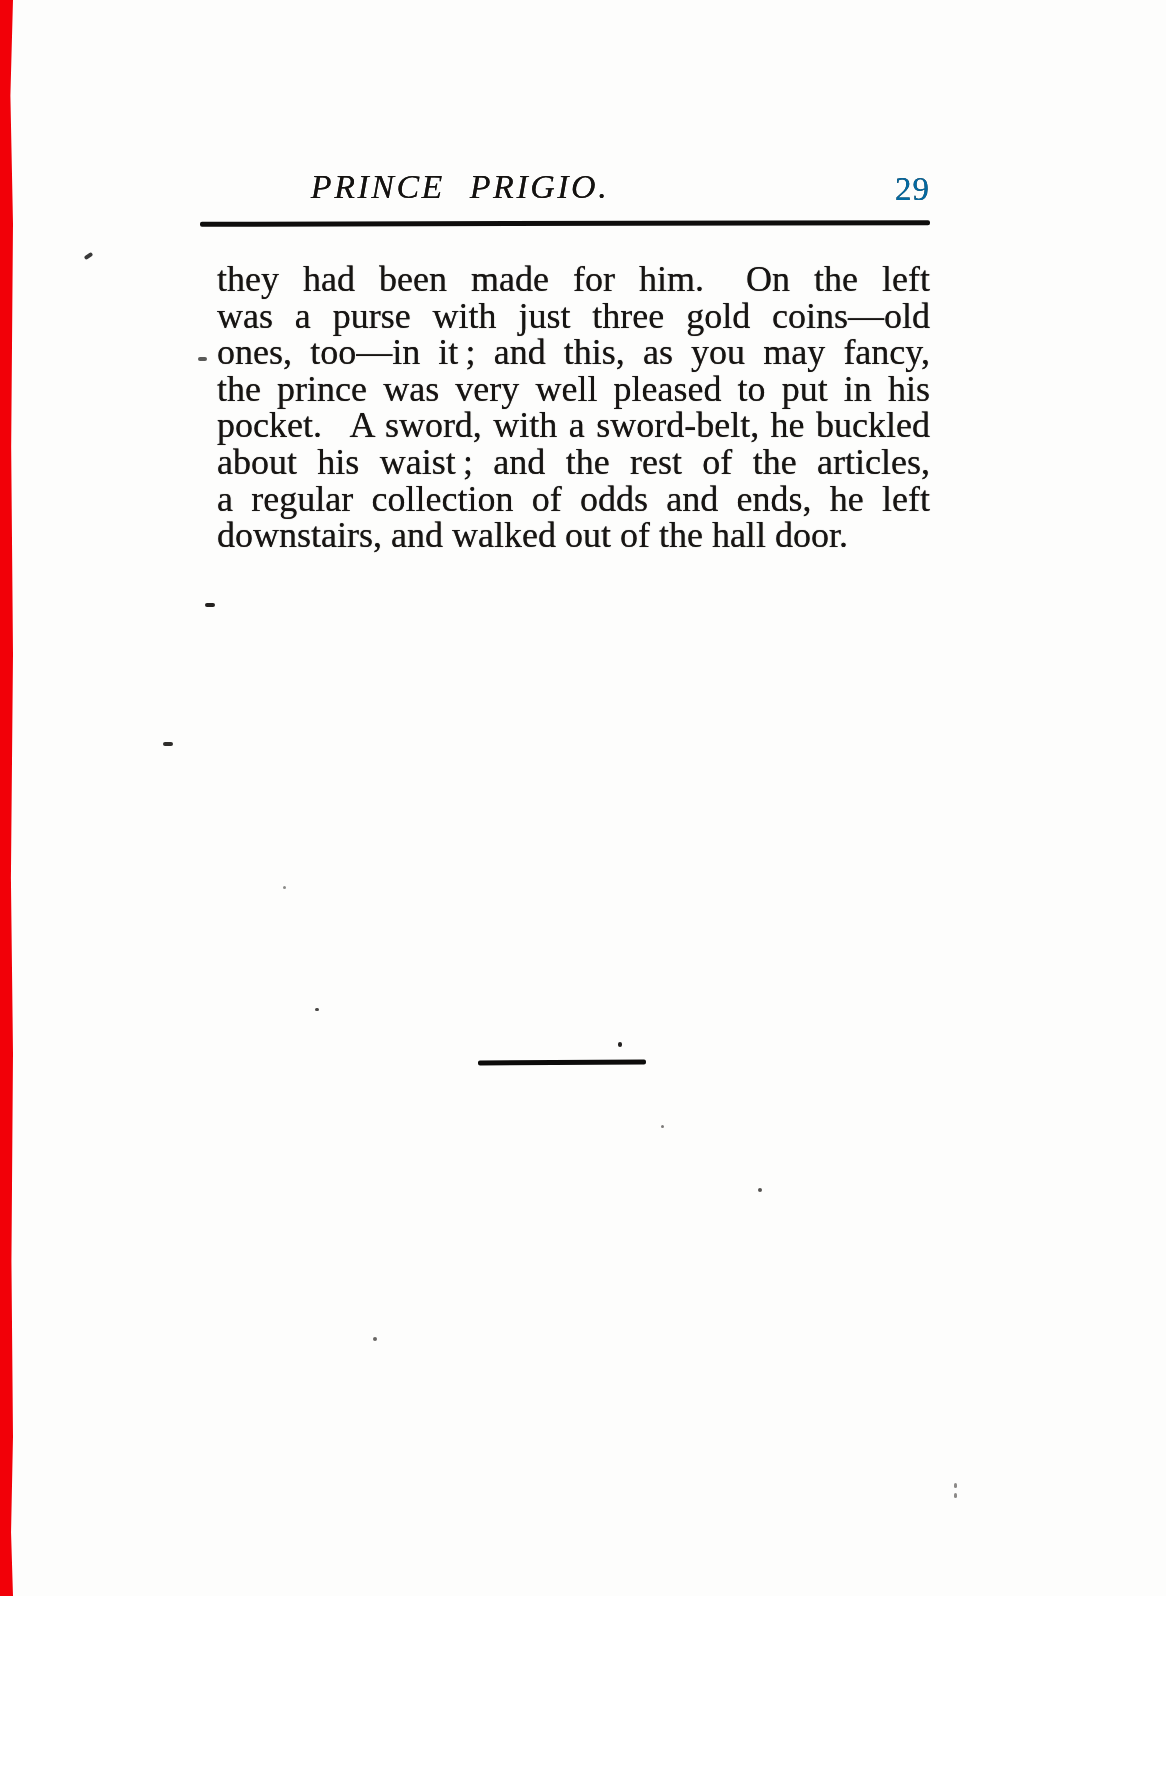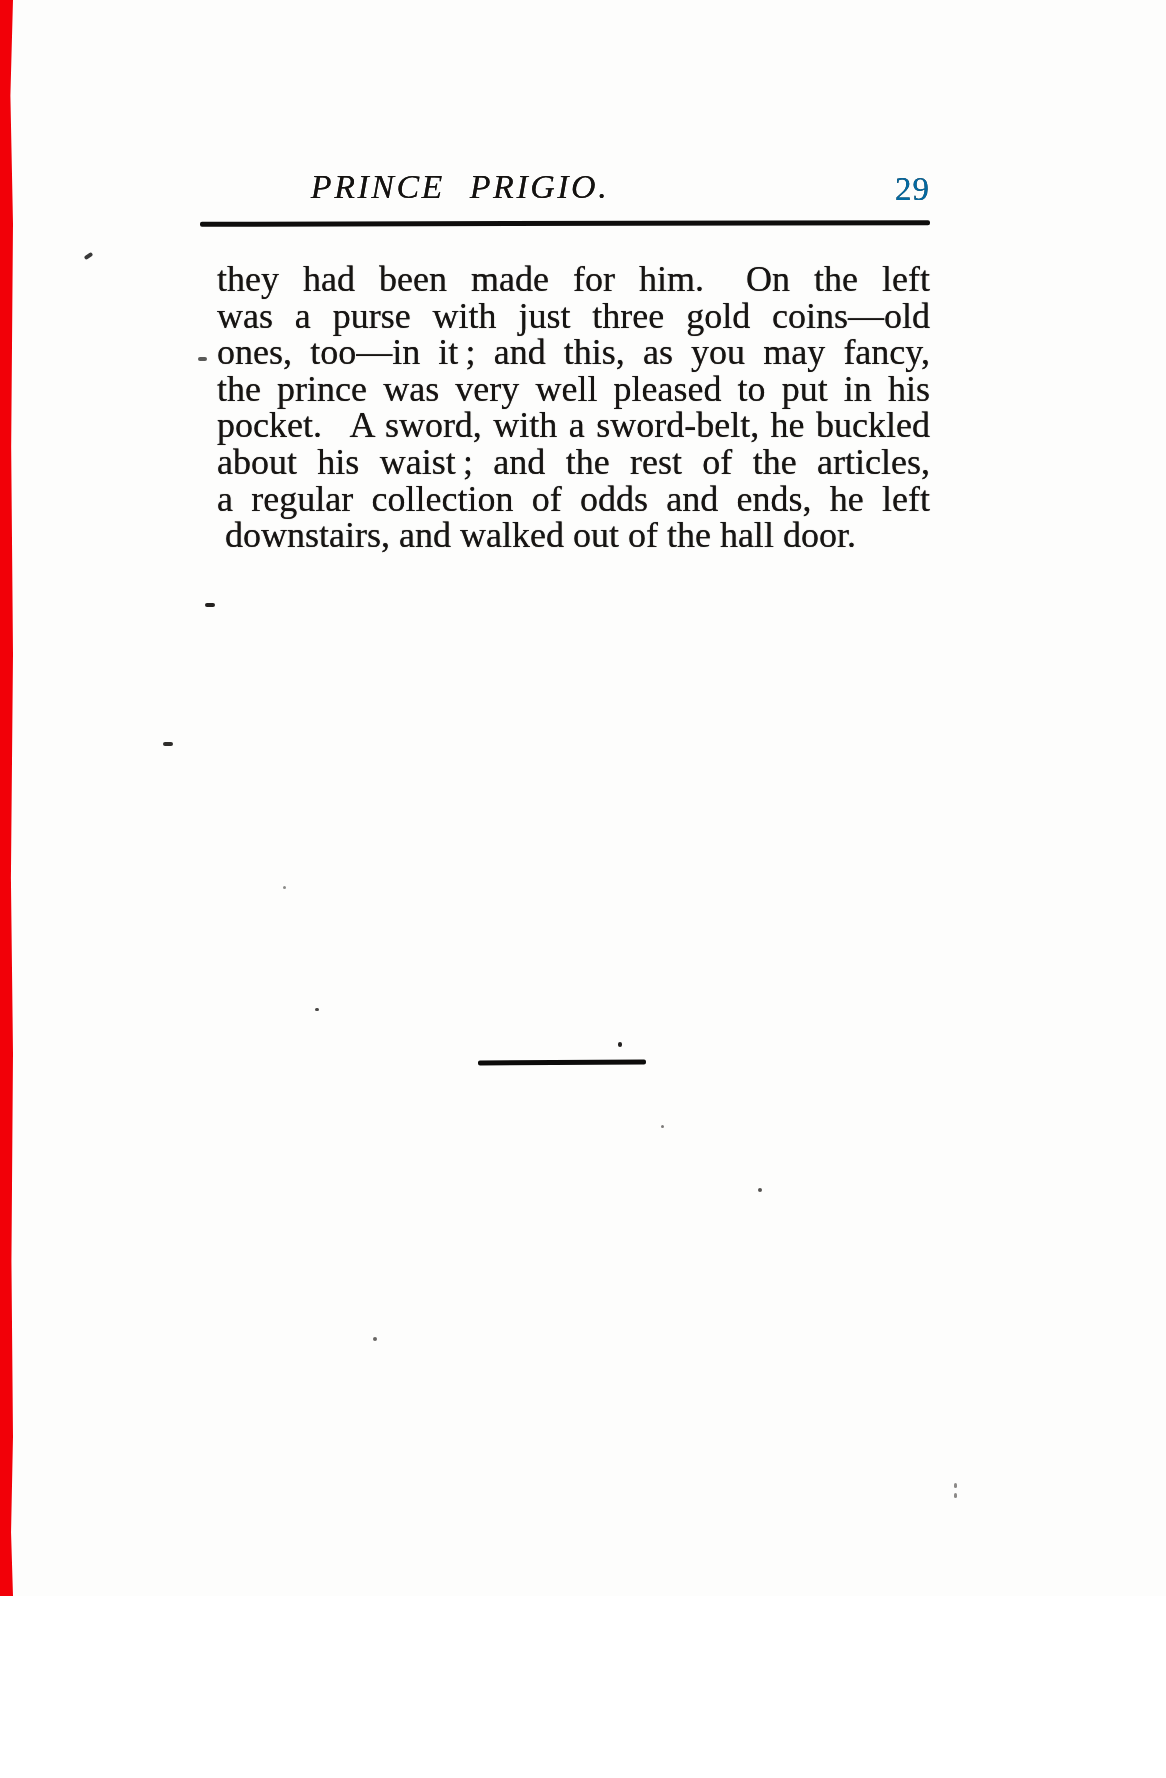--- a/index.html
+++ b/index.html
@@ -80,21 +80,20 @@
   }
   .body-text .line {
     text-align: justify;
     text-align-last: justify;
     white-space: nowrap;
   }
   .body-text .line:last-child {
     text-align: right;
     text-align-last: left;
     white-space: normal;
-    margin-left: 8px;
   }
 
   
   .section-divider {
     position: absolute;
     left: 478px;
     top: 1060px;
     width: 168px;
     height: 5px;
     background: #0d0c0b;

